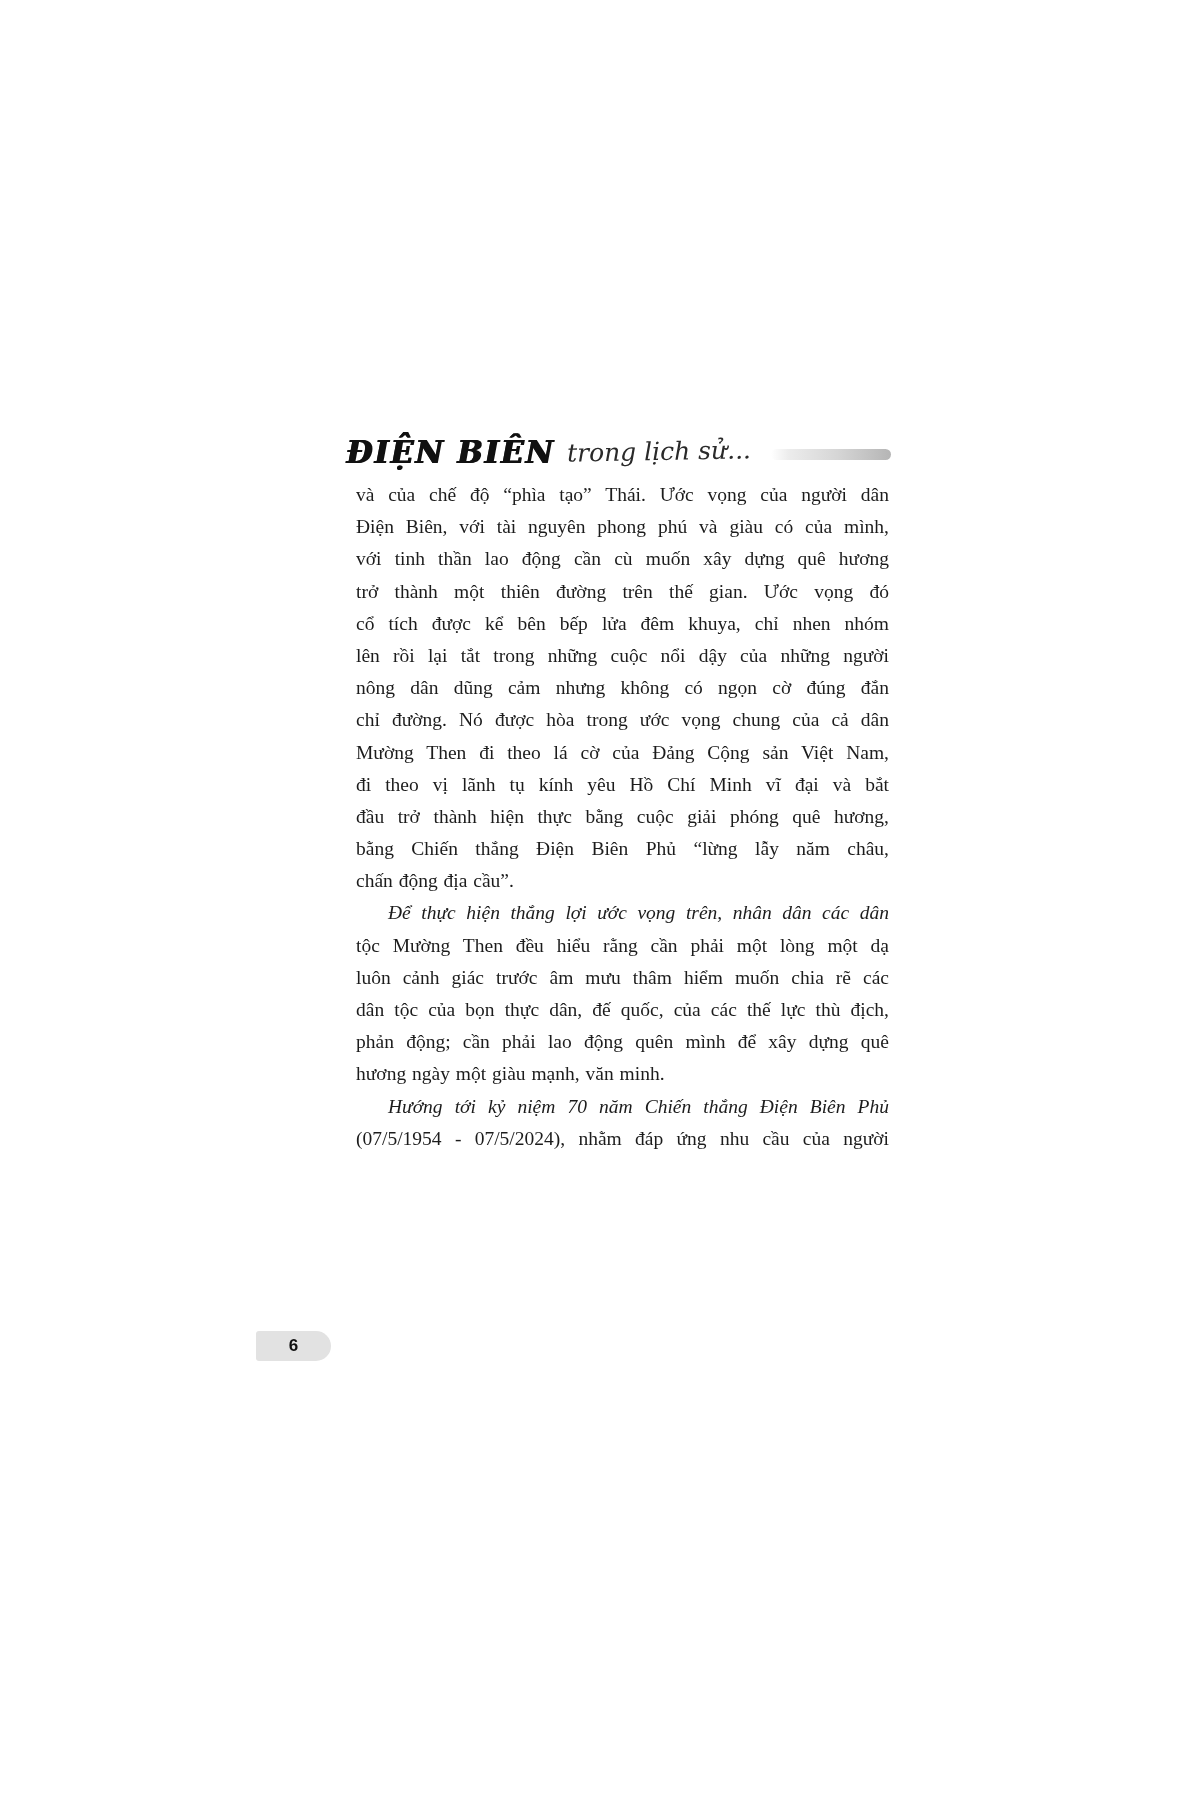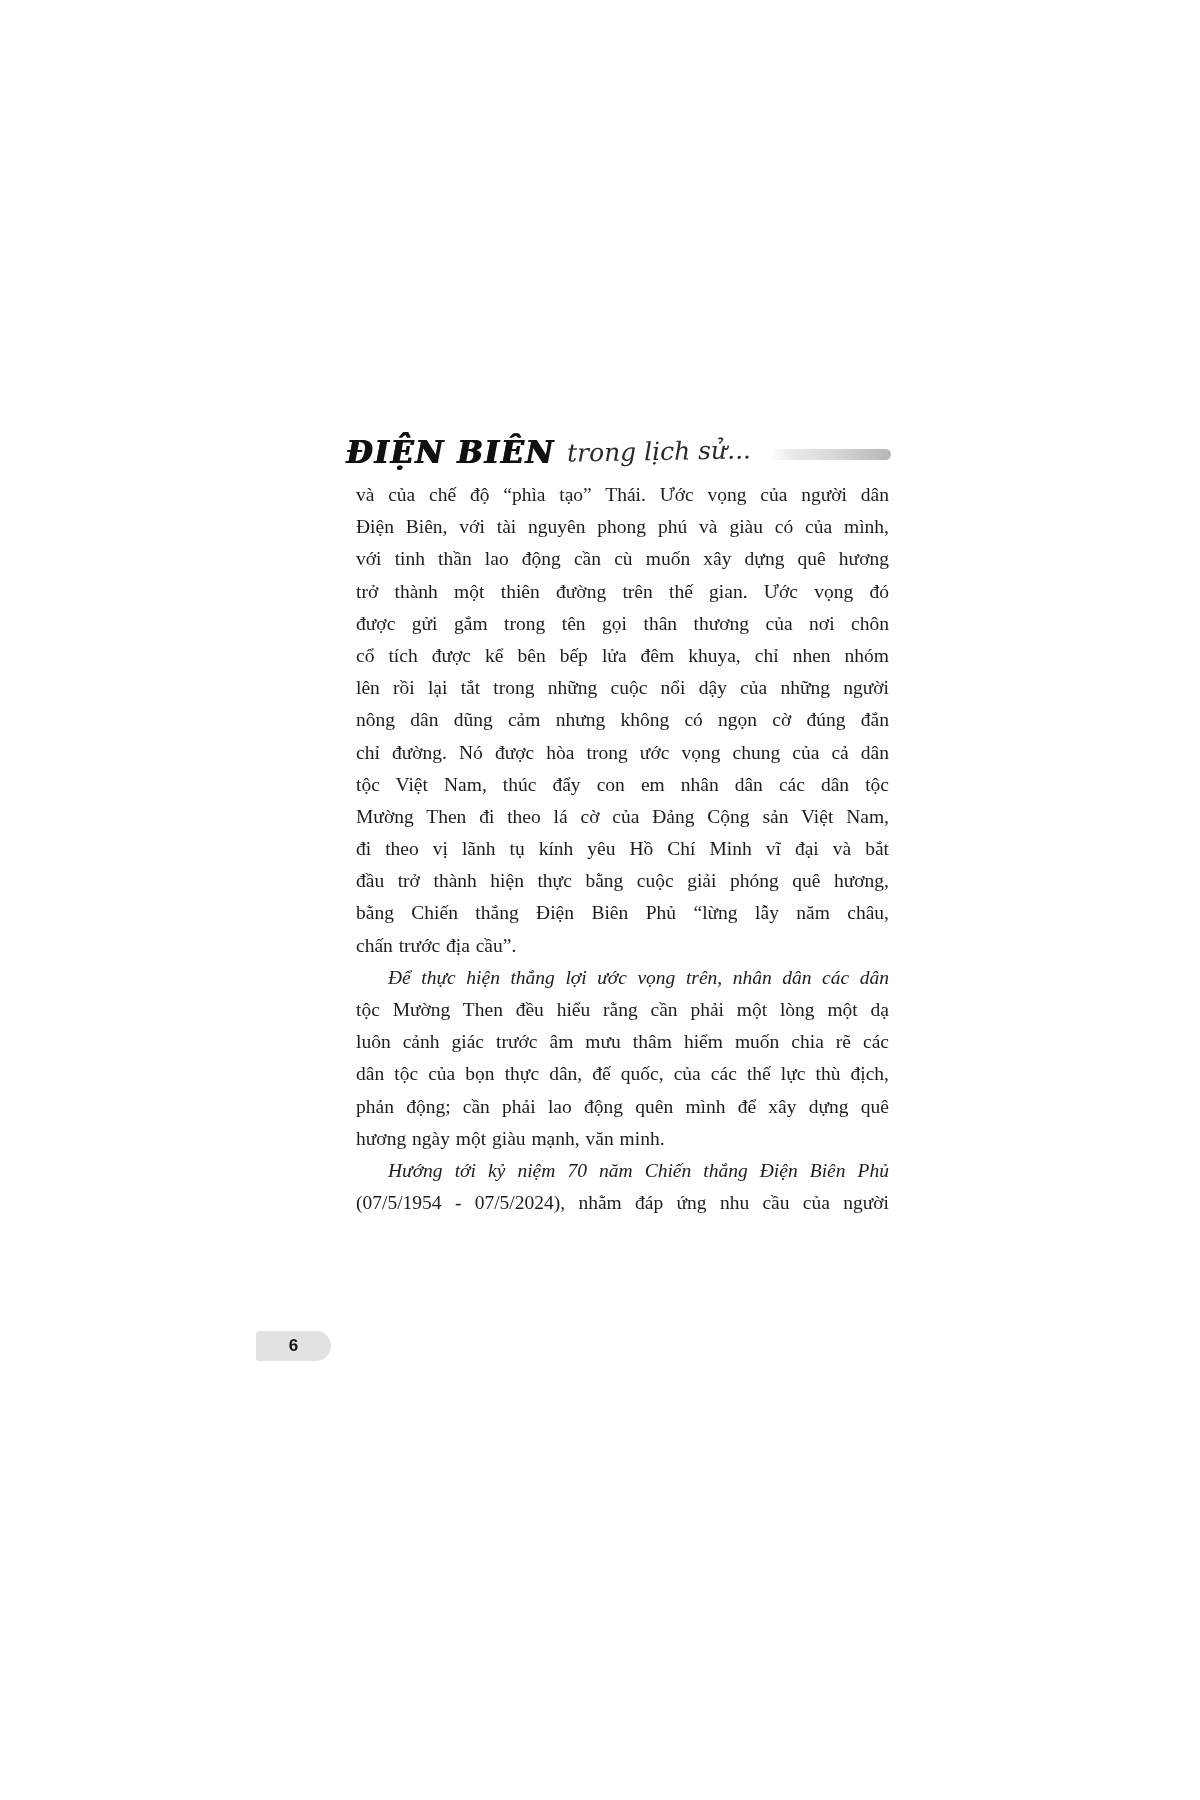--- a/index.html
+++ b/index.html
@@ -112,31 +112,29 @@
     <span class="header-subtitle">trong lịch sử...</span>
     <span class="header-rule"></span>
   </div>
 
   <div class="body-text">
 
   <div class="text-line">và của chế độ “phìa tạo” Thái. Ước vọng của người dân</div>
       <div class="text-line">Điện Biên, với tài nguyên phong phú và giàu có của mình,</div>
       <div class="text-line">với tinh thần lao động cần cù muốn xây dựng quê hương</div>
       <div class="text-line">trở thành một thiên đường trên thế gian. Ước vọng đó</div>
-      <div class="text-line">được gửi gắm trong tên gọi thân thương của nơi chôn</div>
       <div class="text-line">cổ tích được kể bên bếp lửa đêm khuya, chỉ nhen nhóm</div>
       <div class="text-line">lên rồi lại tắt trong những cuộc nổi dậy của những người</div>
       <div class="text-line">nông dân dũng cảm nhưng không có ngọn cờ đúng đắn</div>
       <div class="text-line">chỉ đường. Nó được hòa trong ước vọng chung của cả dân</div>
-      <div class="text-line">tộc Việt Nam, thúc đẩy con em nhân dân các dân tộc</div>
       <div class="text-line">Mường Then đi theo lá cờ của Đảng Cộng sản Việt Nam,</div>
       <div class="text-line">đi theo vị lãnh tụ kính yêu Hồ Chí Minh vĩ đại và bắt</div>
       <div class="text-line">đầu trở thành hiện thực bằng cuộc giải phóng quê hương,</div>
       <div class="text-line">bằng Chiến thắng Điện Biên Phủ “lừng lẫy năm châu,</div>
-      <div class="text-line no-justify">chấn trước địa cầu”.</div>
+      <div class="text-line no-justify">chấn động địa cầu”.</div>
       <div class="text-line indent">Để thực hiện thắng lợi ước vọng trên, nhân dân các dân</div>
       <div class="text-line">tộc Mường Then đều hiểu rằng cần phải một lòng một dạ</div>
       <div class="text-line">luôn cảnh giác trước âm mưu thâm hiểm muốn chia rẽ các</div>
       <div class="text-line">dân tộc của bọn thực dân, đế quốc, của các thế lực thù địch,</div>
       <div class="text-line">phản động; cần phải lao động quên mình để xây dựng quê</div>
       <div class="text-line no-justify">hương ngày một giàu mạnh, văn minh.</div>
       <div class="text-line indent">Hướng tới kỷ niệm 70 năm Chiến thắng Điện Biên Phủ</div>
       <div class="text-line">(07/5/1954 - 07/5/2024), nhằm đáp ứng nhu cầu của người</div>
     </div>
 

